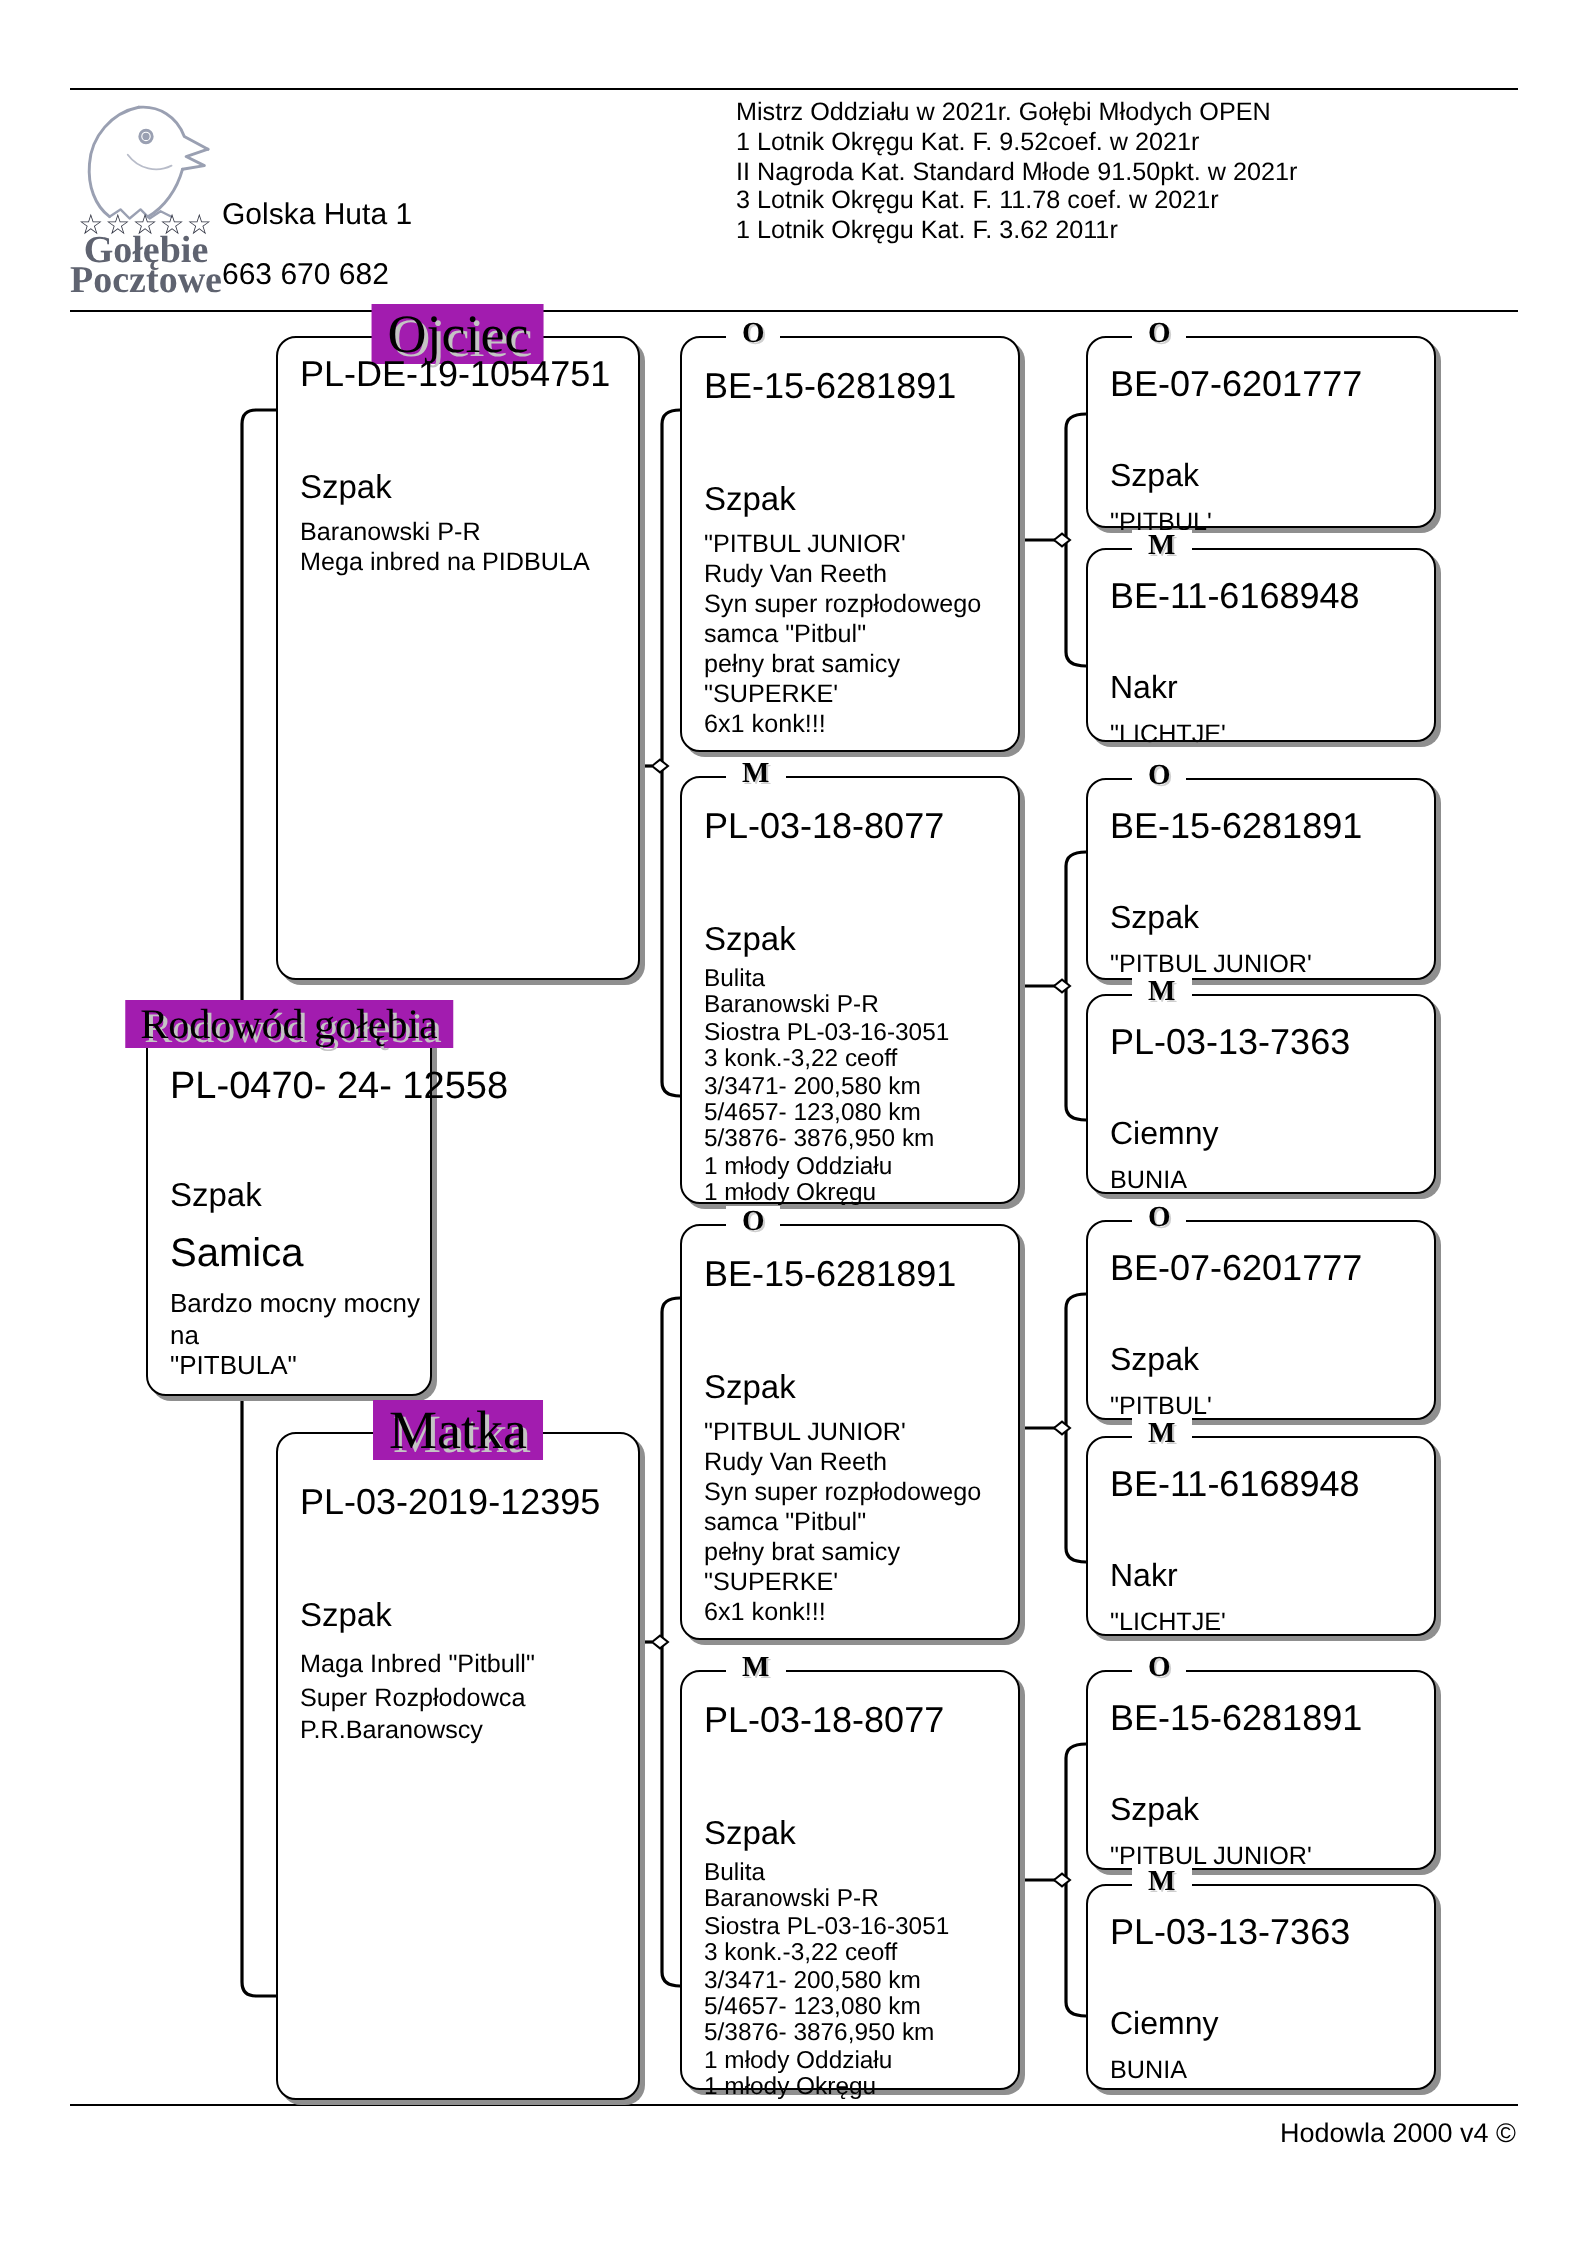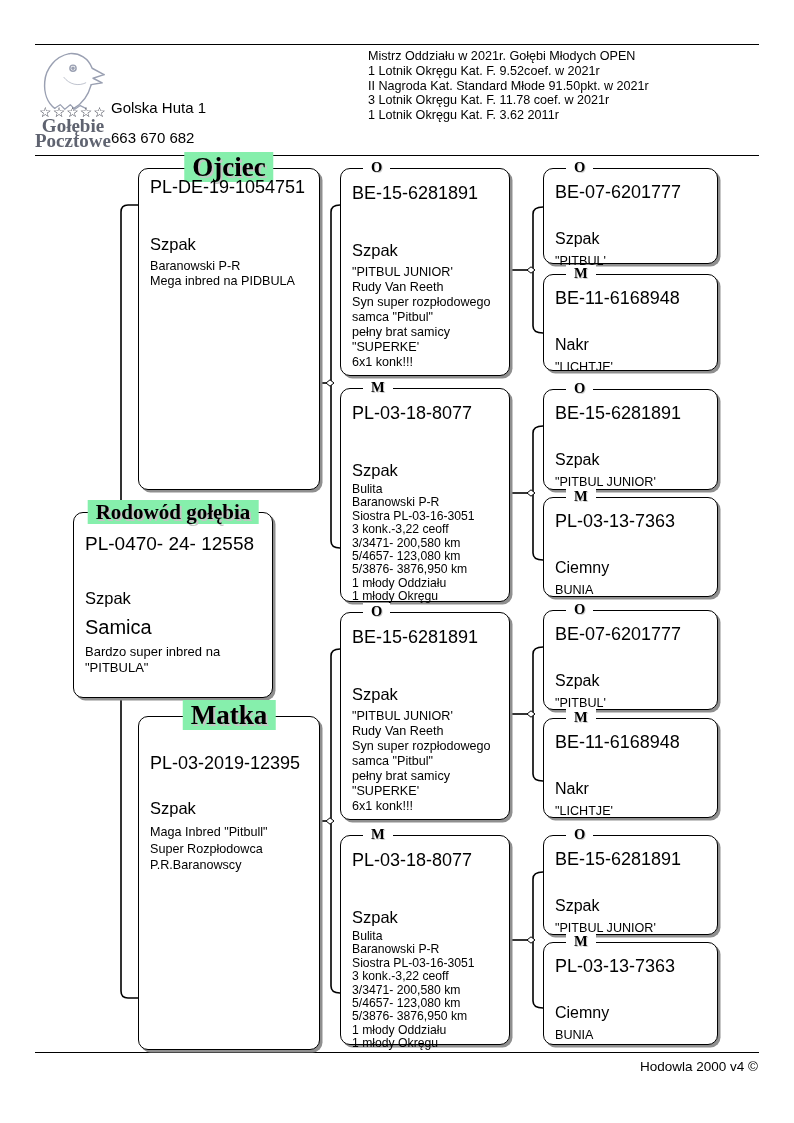--- a/index.html
+++ b/index.html
@@ -18,36 +18,36 @@
   .logo .stars { font-size:14px; letter-spacing:1px; color:#2f3240; line-height:12px; margin-top:-6px; white-space:nowrap; }
   .logo .lg-txt { font-family:"Liberation Serif", serif; font-weight:bold; font-size:19px; color:#5f6370; line-height:15px; }
   .breeder-name { position:absolute; left:110px; top:52px; font-size:29px; font-weight:bold; border-bottom:2.5px solid #000; padding:0 6px 3px 0; white-space:nowrap; }
   .breeder-address { position:absolute; left:111px; top:99px; font-size:15px; }
   .breeder-phone { position:absolute; left:111px; top:129px; font-size:15px; }
   .achievements { position:absolute; right:36px; top:49px; width:390px; text-align:left; font-size:12.6px; line-height:14.8px; }
 
   
   .box { position:absolute; background:#fff; border:1.7px solid #000; border-radius:10px;
          box-shadow:2.5px 2.5px 0 #8f8f8f; z-index:2; }
-  .big-title { position:absolute; top:-17px; left:50%; transform:translateX(-50%); background:#86efac;
-               padding:0 8px; font-family:"Liberation Serif", serif; font-weight:bold; font-size:27px;
+  .big-title { position:absolute; top:-17px; left:50%; transform:translateX(-50%); background:#a21caf;
+               padding:0 8px; font-family:"Liberation Serif", serif; font-weight:normal; font-size:27px;
                line-height:30px; white-space:nowrap; text-shadow:2px 2px 0 #c4c4c4; }
   .mid-title { font-size:21px; line-height:24px; top:-13px; }
   .sexlbl { position:absolute; top:-10px; left:22px; background:#fff; padding:0 8px;
             font-family:"Liberation Serif", serif; font-weight:bold; font-size:14.5px; line-height:16px;
             text-shadow:1px 1px 0 #cfcfcf; }
   .ring { position:absolute; left:11px; right:4px; font-size:18px; white-space:nowrap; }
   .color { position:absolute; left:11px; font-size:16.5px; }
   .sex2  { position:absolute; left:11px; font-size:20px; }
   .notes { position:absolute; left:11px; right:3px; font-size:12.6px; line-height:15px; }
   .notes.tight { font-size:12.2px; line-height:13.4px; }
   .gname { position:absolute; left:11px; font-size:12.6px; }
 
   .b-father .ring { top:8px; }  .b-father .color { top:66px; } .b-father .notes { top:90px; }
-  .b-mother .ring { top:36px; } .b-mother .color { top:82px; } .b-mother .notes { top:107px; line-height:16.5px; }
+  .b-mother .ring { top:24px; } .b-mother .color { top:82px; } .b-mother .notes { top:107px; line-height:16.5px; }
   .b-subject .ring { top:20px; font-size:19px; } .b-subject .color { top:76px; }
   .b-subject .sex2 { top:103px; } .b-subject .notes { top:131px; font-size:13px; line-height:15.5px; }
   .g2 .ring { top:14px; } .g2 .color { top:72px; } .g2 .notes { top:96px; } .g2 .notes.tight { top:94px; }
   .g3 .ring { top:13px; } .g3 .color { top:61px; font-size:16px; } .g3 .gname { top:85px; }
 
   .connectors { position:absolute; left:0; top:0; z-index:1; }
   .footer-text { position:absolute; right:36px; top:1059px; font-size:13.5px; }
 </style>
 </head>
 <body>
@@ -117,27 +117,27 @@
   <div class="box b-father" style="left:138px; top:168px; width:182px; height:322px;">
     <span class="big-title">Ojciec</span>
     <div class="ring">PL-DE-19-1054751</div>
     <div class="color">Szpak</div>
     <div class="notes">
       <div>Baranowski P-R</div>
       <div>Mega inbred na PIDBULA</div>
     </div>
   </div>
 
-  <div class="box b-subject" style="left:73px; top:512px; width:200px; height:186px;">
+  <div class="box b-subject" style="left:73px; top:512px; width:143px; height:186px;">
     <span class="big-title mid-title">Rodowód gołębia</span>
     <div class="ring">PL-0470- 24- 12558</div>
     <div class="color">Szpak</div>
     <div class="sex2">Samica</div>
     <div class="notes">
-      <div>Bardzo super inbred na</div>
+      <div>Bardzo mocny mocny na</div>
       <div>"PITBULA"</div>
     </div>
   </div>
 
   <div class="box b-mother" style="left:138px; top:716px; width:182px; height:334px;">
     <span class="big-title">Matka</span>
     <div class="ring">PL-03-2019-12395</div>
     <div class="color">Szpak</div>
     <div class="notes">
       <div>Maga Inbred "Pitbull"</div>

